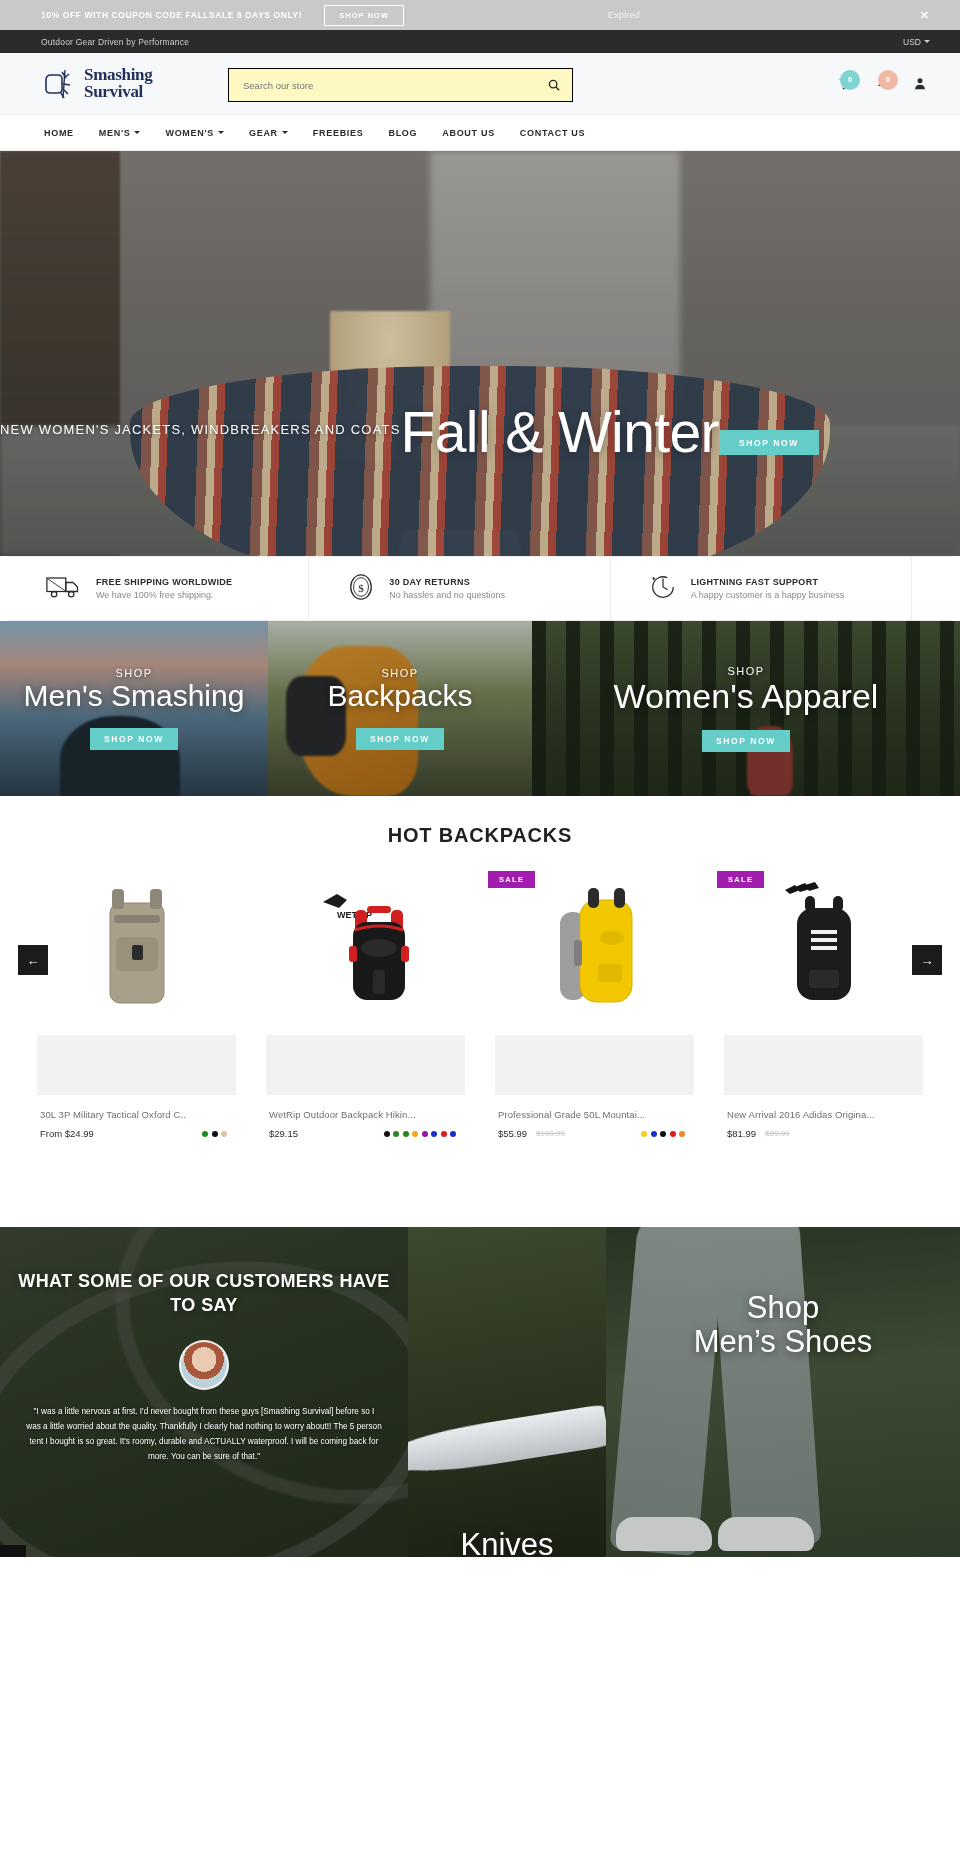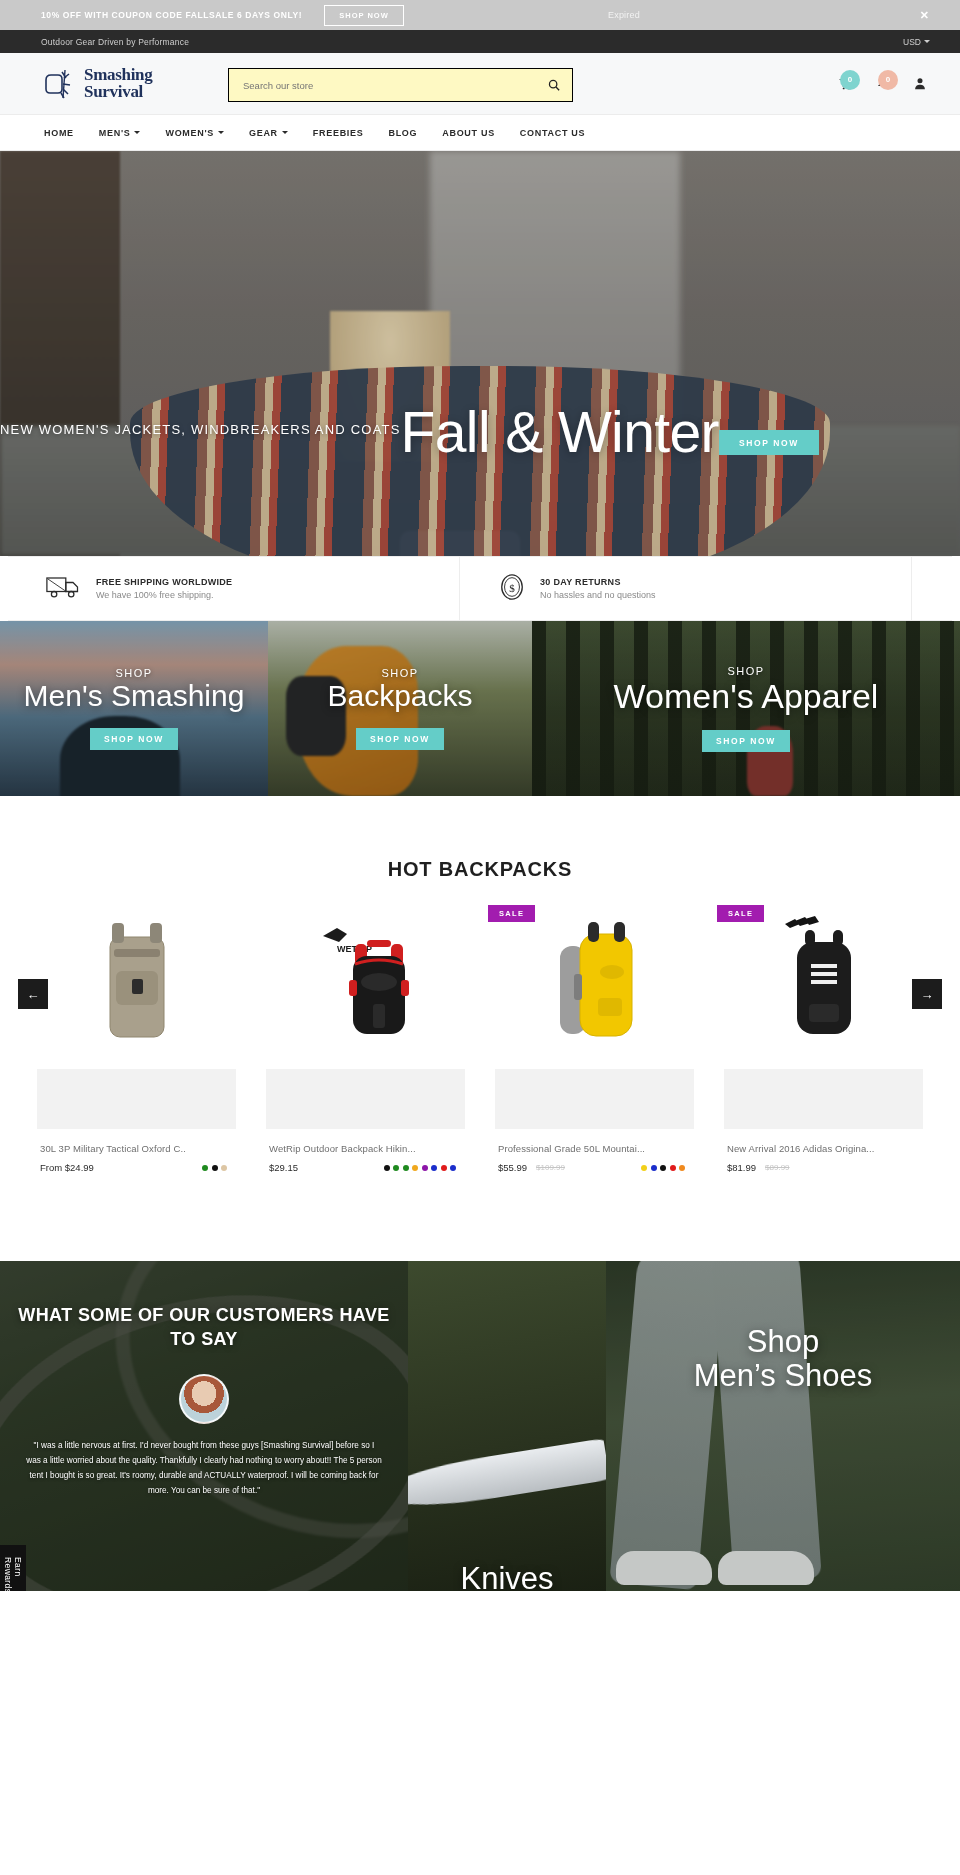--- a/index.html
+++ b/index.html
@@ -149,21 +149,21 @@
   .cat3 .cat-title { font-size:34px; margin-top:2px; }
   .cat-btn { margin-top:16px; width:88px; height:22px; }
   .cat-deco1 { position:absolute; left:60px; top:95px; width:120px;height:95px;background:#1d2a33;border-radius:46% 46% 8% 8%; filter:blur(1px);}
   .cat-deco2 { position:absolute; left:30px; top:25px; width:120px;height:150px;background:linear-gradient(160deg,#e0952a,#b86f17); border-radius:40% 30% 25% 45%; filter:blur(1px); opacity:.95;}
   .cat-deco2b{ position:absolute; left:18px; top:55px; width:60px;height:80px;background:#2a2b2c;border-radius:26%; filter:blur(1px);}
   .cat-deco3 { position:absolute; inset:0;
      background:repeating-linear-gradient(90deg, rgba(28,36,22,.85) 0 14px, rgba(70,88,52,.2) 14px 34px); }
   .cat-deco3b{ position:absolute; left:215px; top:105px; width:46px;height:70px;background:#8d3a33;border-radius:40% 40% 20% 20%; filter:blur(1px);}
 
   
-  .prod-sec { padding-top:62px; }
+  .prod-sec { padding-top:28px; }
   .prod-head { text-align:center; font-size:20px; font-weight:700; letter-spacing:.8px; color:#1f1f1f; }
   .prod-row { position:relative; margin-top:30px; display:flex; padding:0 22px; }
   .prod { width:auto; flex:1; position:relative; }
   .prod-imgbox { height:140px; display:flex; align-items:center; justify-content:center; position:relative; }
   .badge-sale {
     position:absolute; left:8px; top:-6px; background:#a21caf; color:#fff;
     font-size:7.5px; font-weight:700; letter-spacing:1.3px; padding:4px 11px; z-index:3;
   }
   .swatch-strip { height:60px; margin:18px 15px 0 15px; background:#f2f2f2; }
   .prod-title { margin:14px 0 0 18px; font-size:9.5px; color:#6f6f6f; letter-spacing:.1px; }
@@ -357,20 +357,33 @@
           <ellipse cx="15" cy="15" rx="11" ry="13" fill="none" stroke="#2b2b2b" stroke-width="1.4"></ellipse>
           <ellipse cx="15" cy="15" rx="8" ry="10" fill="none" stroke="#2b2b2b" stroke-width="1"></ellipse>
           <text x="15" y="20" font-size="12" text-anchor="middle" fill="#2b2b2b" font-family="Liberation Serif, serif">$</text>
         </svg>
       </span>
       <div class="trust-txt">
         <h4>30 DAY RETURNS</h4>
         <p>No hassles and no questions</p>
       </div>
     </div>
+    <div class="trust-item">
+      <span>
+        <svg width="28" height="28" viewBox="0 0 30 30">
+          <path d="M26 15 a11 11 0 1 1 -6.5 -10" fill="none" stroke="#2b2b2b" stroke-width="1.4"></path>
+          <path d="M15 6 v9 l5 3" fill="none" stroke="#2b2b2b" stroke-width="1.3"></path>
+          <path d="M4 4 l3 2 l-3 2z" fill="#2b2b2b"></path>
+        </svg>
+      </span>
+      <div class="trust-txt">
+        <h4>LIGHTNING FAST SUPPORT</h4>
+        <p>A happy customer is a happy business</p>
+      </div>
+    </div>
     <div class="trust-item"></div>
   </section>
 
   <section class="cats">
     <div class="cat cat1">
       <div class="cat-deco1"></div>
         <div class="cat-shade"></div>
       <div class="cat-inner">
         <div class="cat-shop">SHOP</div>
         <div class="cat-title">Men's Smashing</div>

